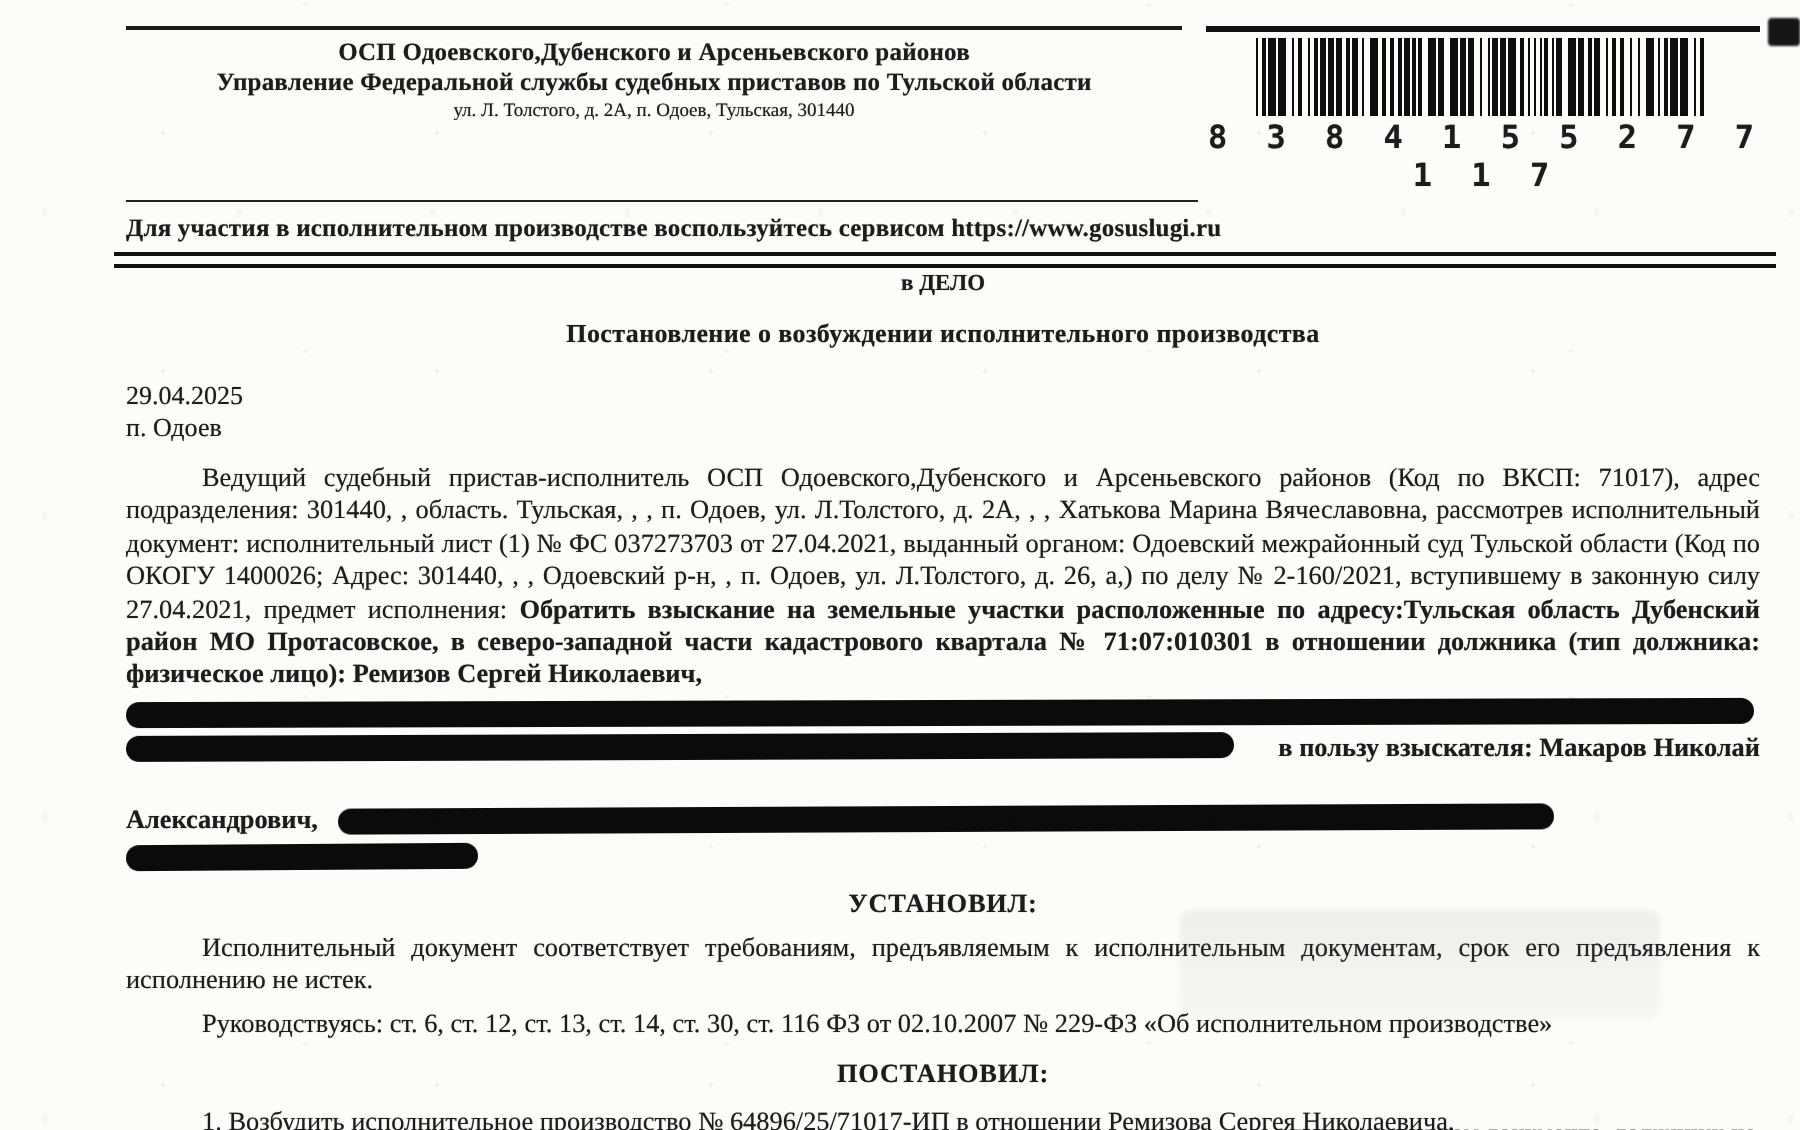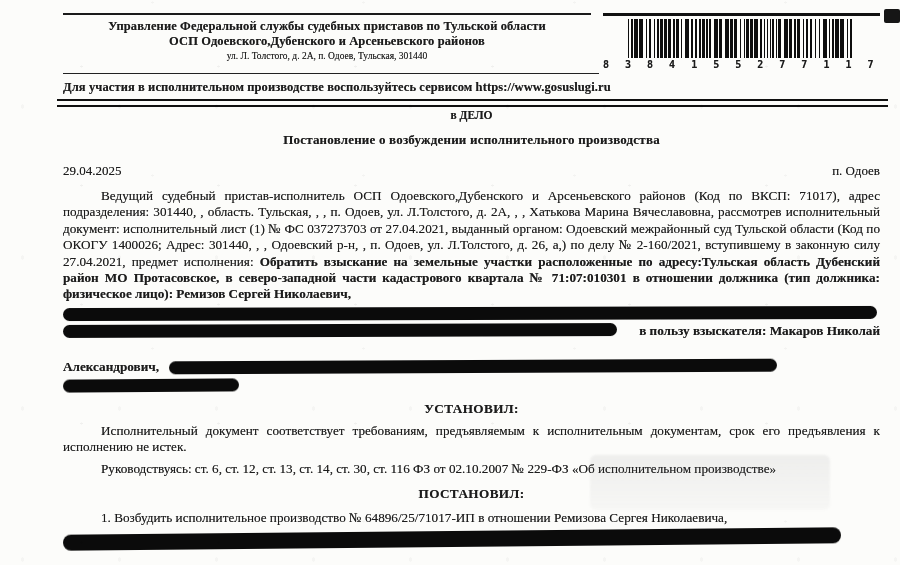--- a/index.html
+++ b/index.html
@@ -14,31 +14,31 @@
 
   
   .header-row{display:flex; gap:12px; align-items:flex-start;}
   .header-left{width:528px; border-top:2.5px solid #1a1a1a; padding-top:4px; text-align:center;}
   .org{font-size:12.5px; font-weight:bold; line-height:15px; letter-spacing:.1px;}
   .addr{font-size:9.5px; line-height:11.5px; margin-top:2px;}
   .ref{font-size:9.5px; line-height:11.5px;}
   .header-right{flex:1; border-top:3px solid #111; padding-top:3px;}
   .bars{height:39px; display:flex; align-items:stretch; justify-content:center; overflow:hidden; filter:blur(.2px);}
   .bars div{background:#0d0d0d; flex:none;}
-  .digits{font-family:"DejaVu Sans Mono","Liberation Mono",monospace;
-          font-size:10px; font-weight:bold; letter-spacing:2px; word-spacing:6px; margin-top:1px;}
+  .digits{text-align:center; font-family:"DejaVu Sans Mono","Liberation Mono",monospace;
+          font-size:16px; font-weight:bold; letter-spacing:2px; word-spacing:6px; margin-top:1px;}
   .header-rule{border-top:1.5px solid #222; width:536px; margin-top:3px;}
 
   .notice{font-weight:bold; font-size:12.5px; line-height:14px; margin-top:6px; letter-spacing:.1px;}
   .double-rule{margin:5px -8px 0 -6px; height:4px; border-top:2.5px solid #101010; border-bottom:2px solid #101010;}
   .case-mark{text-align:center; font-weight:bold; font-size:11.5px; margin-top:2px;}
 
   
   .title{text-align:center; font-weight:bold; font-size:13px; margin-top:11px; letter-spacing:.2px;}
-  .dateline{display:flex; justify-content:space-between; font-size:13px; margin-top:15px;}
+  .dateline{display:flex; justify-content:space-between; font-size:13px; margin-top:15px;flex-direction:column;}
 
   
   .p1{margin-top:9px; font-size:13.2px; line-height:16.4px; text-align:justify; text-indent:38px;}
   .p1 .bold{font-weight:bold;}
   .p{margin-top:6px; font-size:13.2px; line-height:16.2px; text-align:justify; text-indent:38px;}
   .item{margin-top:8px; font-size:13.2px; line-height:16.2px; text-indent:38px;}
   .heading{text-align:center; font-weight:bold; font-size:13.2px; margin-top:9px; letter-spacing:.4px;}
 
   
   .red-bar{background:#0b0b0b; border-radius:7px; filter:blur(.25px);}
@@ -67,22 +67,22 @@
              border-radius:6px; filter:blur(1px); pointer-events:none;}
 </style>
 </head>
 <body>
 
 <div class="page">
   <div class="content">
 
     <div class="header-row">
       <div class="header-left">
+        <div class="org">ОСП Одоевского,Дубенского и Арсеньевского районов</div>
         <div class="org">Управление Федеральной службы судебных приставов по Тульской области</div>
-        <div class="org">ОСП Одоевского,Дубенского и Арсеньевского районов</div>
         <div class="addr">ул. Л. Толстого, д. 2А, п. Одоев, Тульская, 301440</div>
       </div>
       <div class="header-right">
         <div class="bars">
             <div style="width: 1px; margin-right: 2px;"></div>
             <div style="width: 2px; margin-right: 1px;"></div>
             <div style="width: 4px; margin-right: 1px;"></div>
             <div style="width: 4px; margin-right: 3px;"></div>
             <div style="width: 1px; margin-right: 2px;"></div>
             <div style="width: 2px; margin-right: 3px;"></div>

